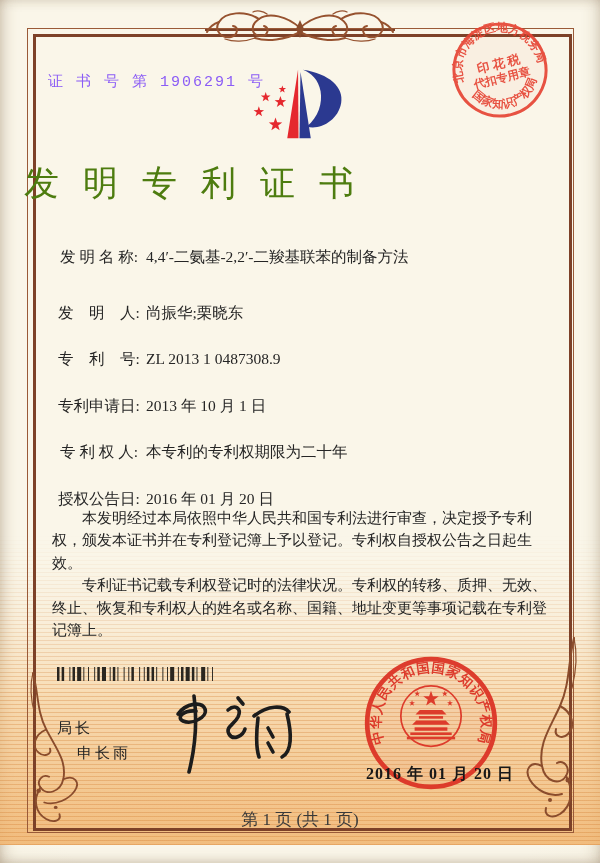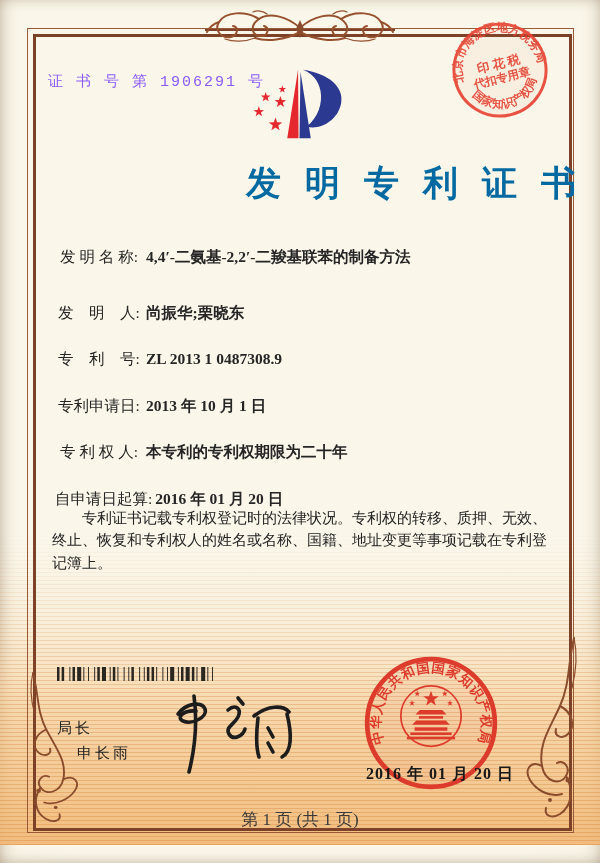--- a/index.html
+++ b/index.html
@@ -21,25 +21,25 @@
     border:1px solid #9a5a38;z-index:2;}
   .frame-inner{position:absolute;left:33px;top:34px;width:533px;height:791px;
     border:3px solid #7d4128;z-index:2;}
   .ornament-top{position:absolute;left:205px;top:6px;width:190px;height:46px;z-index:3;}
   .corner-br{position:absolute;left:516px;top:632px;width:64px;height:198px;z-index:3;}
   .corner-bl{position:absolute;left:24px;top:668px;width:64px;height:164px;z-index:3;transform:scaleX(-1);}
   .cert-no{position:absolute;left:48px;top:72px;font-size:15px;letter-spacing:2px;color:#8b5cf6;z-index:3;font-family:Liberation Mono, monospace;}
   .logo{position:absolute;left:250px;top:56px;width:100px;height:98px;z-index:3;}
   .tax-stamp{position:absolute;left:450px;top:20px;width:100px;height:100px;z-index:4;
     transform:rotate(-14deg);opacity:.92;}
-  .title{position:absolute;left:0;top:160px;width:100%;text-align:right;
-    font-size:35px;font-weight:700;letter-spacing:24px;text-indent:24px;color:#0369a1;z-index:3;}
+  .title{position:absolute;left:0;top:160px;width:100%;text-align:left;
+    font-size:35px;font-weight:400;letter-spacing:24px;text-indent:24px;color:#4d7c0f;z-index:3;}
   .field{position:absolute;left:55px;z-index:3;font-size:15.5px;color:#252525;white-space:nowrap;}
   .field .lbl{display:inline-block;min-width:88px;text-align:center;}
-  .field .val{margin-left:3px;font-weight:bold;}
+  .field .val{margin-left:3px;}
   .f0{top:247px}.f1{top:303px}.f2{top:349px}.f3{top:396px}.f4{top:442px}.f5{top:489px}
   .body-text{position:absolute;left:52px;top:507px;width:497px;z-index:3;
     font-size:15px;line-height:22.4px;color:#242424;}
   .body-text p{margin:0;text-indent:2em;}
   .barcode{position:absolute;left:57px;top:667px;width:166px;height:14px;z-index:3;}
   .director-role{position:absolute;left:57px;top:719px;z-index:3;font-size:15px;letter-spacing:3px;color:#222;font-family:Liberation Serif, serif;}
   .director-name{position:absolute;left:57px;top:744px;z-index:3;font-size:15px;letter-spacing:3px;color:#222;margin-left:20px;}
   .signature{position:absolute;left:150px;top:690px;width:148px;height:88px;z-index:4;}
   .seal{position:absolute;left:362px;top:654px;width:138px;height:138px;z-index:3;opacity:.95;}
   .seal-date{position:absolute;left:366px;top:764px;z-index:4;font-size:16px;font-weight:600;
@@ -133,24 +133,25 @@
 <div class="field f2">
   <span class="lbl">专　利　号:</span><span class="val">ZL 2013 1 0487308.9</span>
 </div>
 <div class="field f3">
   <span class="lbl">专利申请日:</span><span class="val">2013 年 10 月 1 日</span>
 </div>
 <div class="field f4">
   <span class="lbl">专 利 权 人:</span><span class="val">本专利的专利权期限为二十年</span>
 </div>
 <div class="field f5">
-  <span class="lbl">自申请日起算:</span><span class="val">2016 年 01 月 20 日</span>
+  <span class="lbl">授权公告日:</span><span class="val">2016 年 01 月 20 日</span>
 </div>
 
 <div class="body-text">
+  <p>本发明经过本局依照中华人民共和国专利法进行审查，决定授予专利权，颁发本证书并在专利登记簿上予以登记。专利权自授权公告之日起生效。</p>
   <p>专利证书记载专利权登记时的法律状况。专利权的转移、质押、无效、终止、恢复和专利权人的姓名或名称、国籍、地址变更等事项记载在专利登记簿上。</p>
 </div>
 
 <div class="barcode"><svg width="166" height="14">
       <rect x="0.00" y="0" width="2.50" height="14" fill="#2a2620"></rect>
       <rect x="4.65" y="0" width="2.50" height="14" fill="#2a2620"></rect>
       <rect x="12.40" y="0" width="0.95" height="14" fill="#2a2620"></rect>
       <rect x="15.50" y="0" width="2.50" height="14" fill="#2a2620"></rect>
       <rect x="20.15" y="0" width="4.05" height="14" fill="#2a2620"></rect>
       <rect x="26.35" y="0" width="0.95" height="14" fill="#2a2620"></rect>

